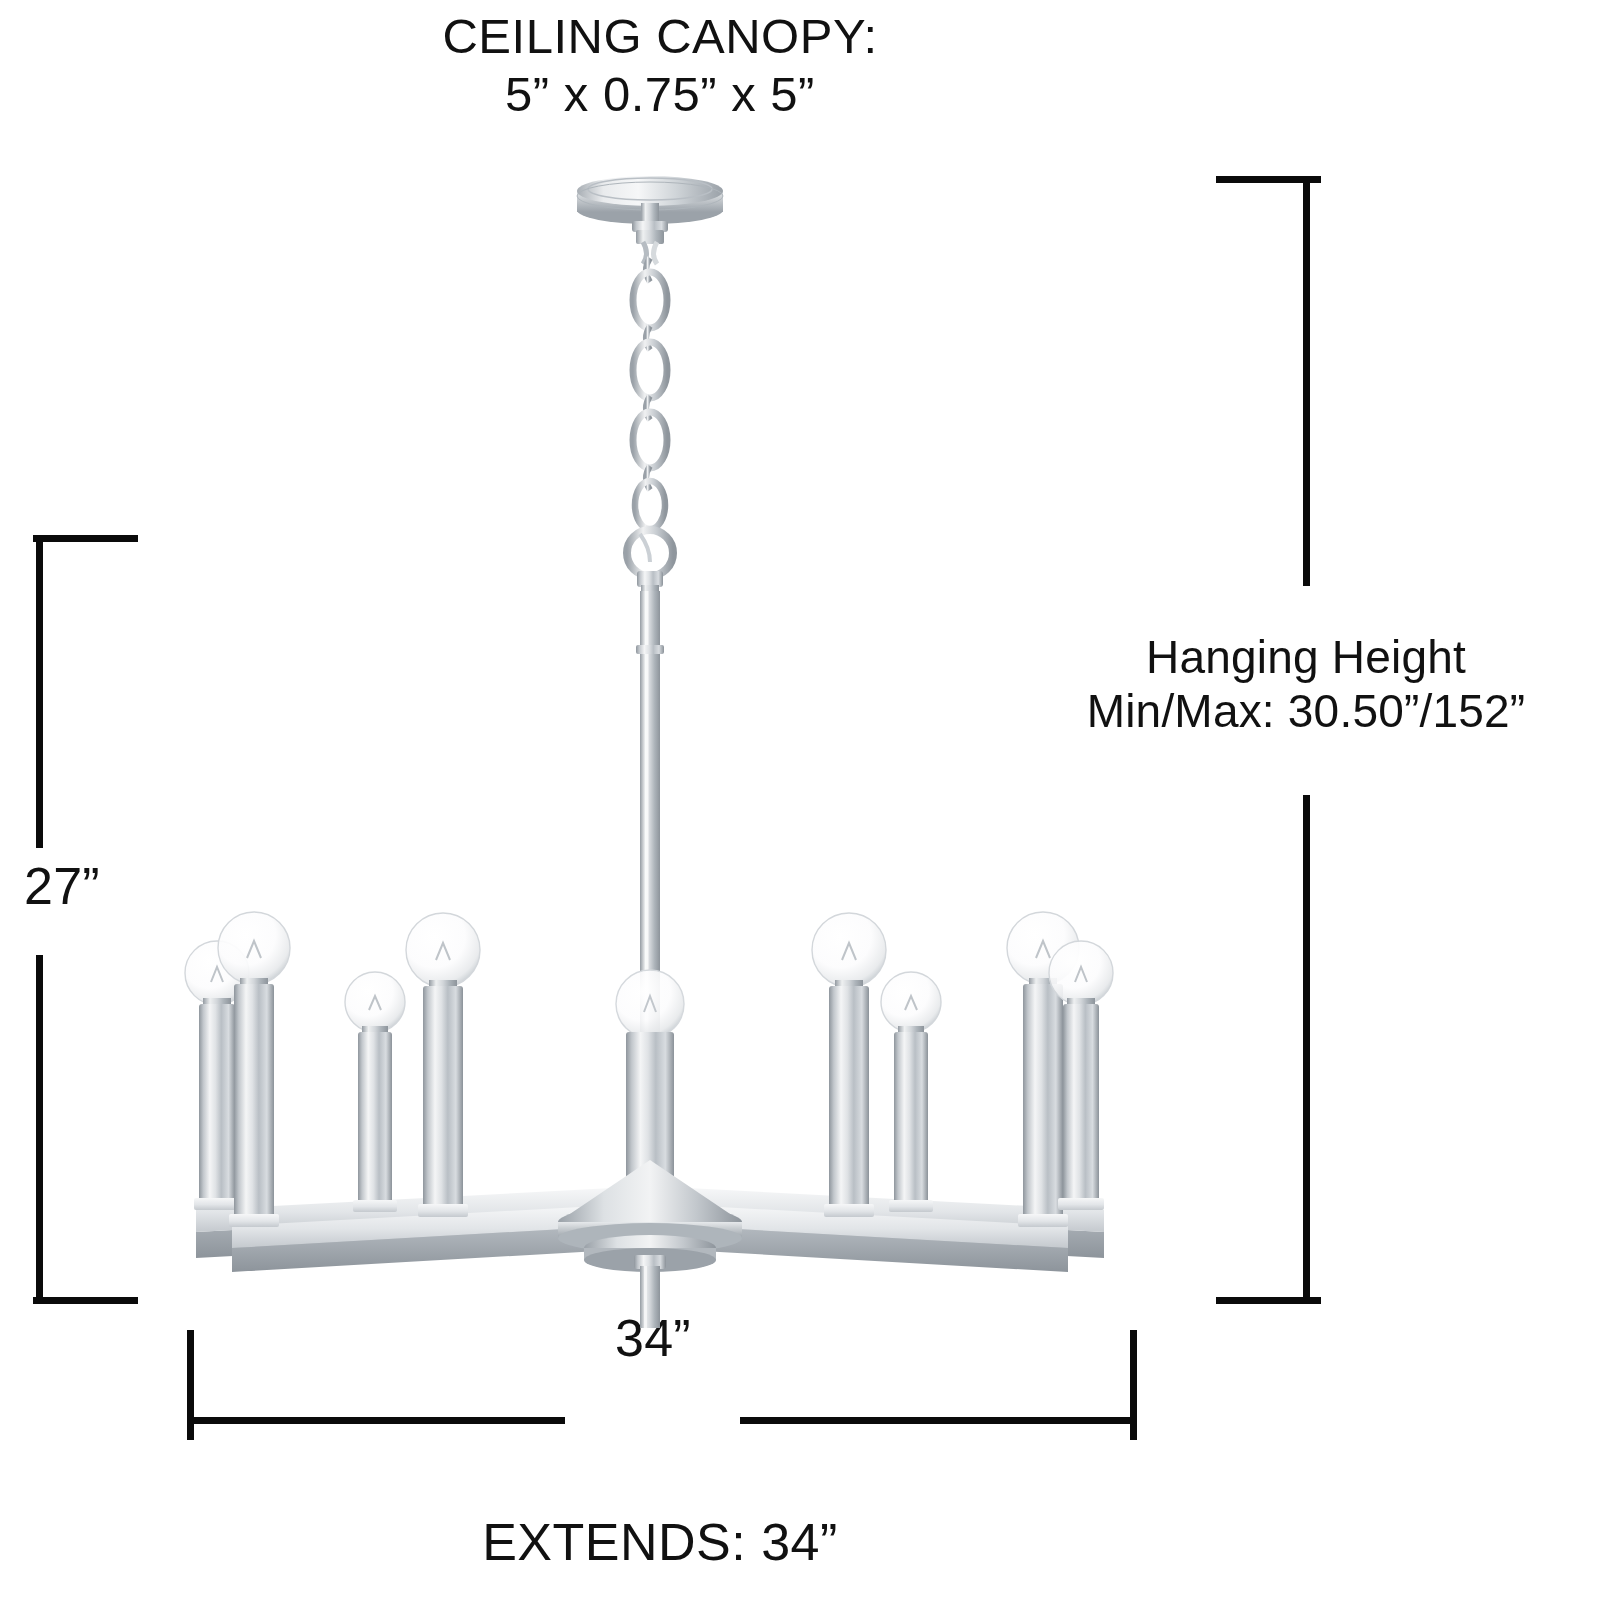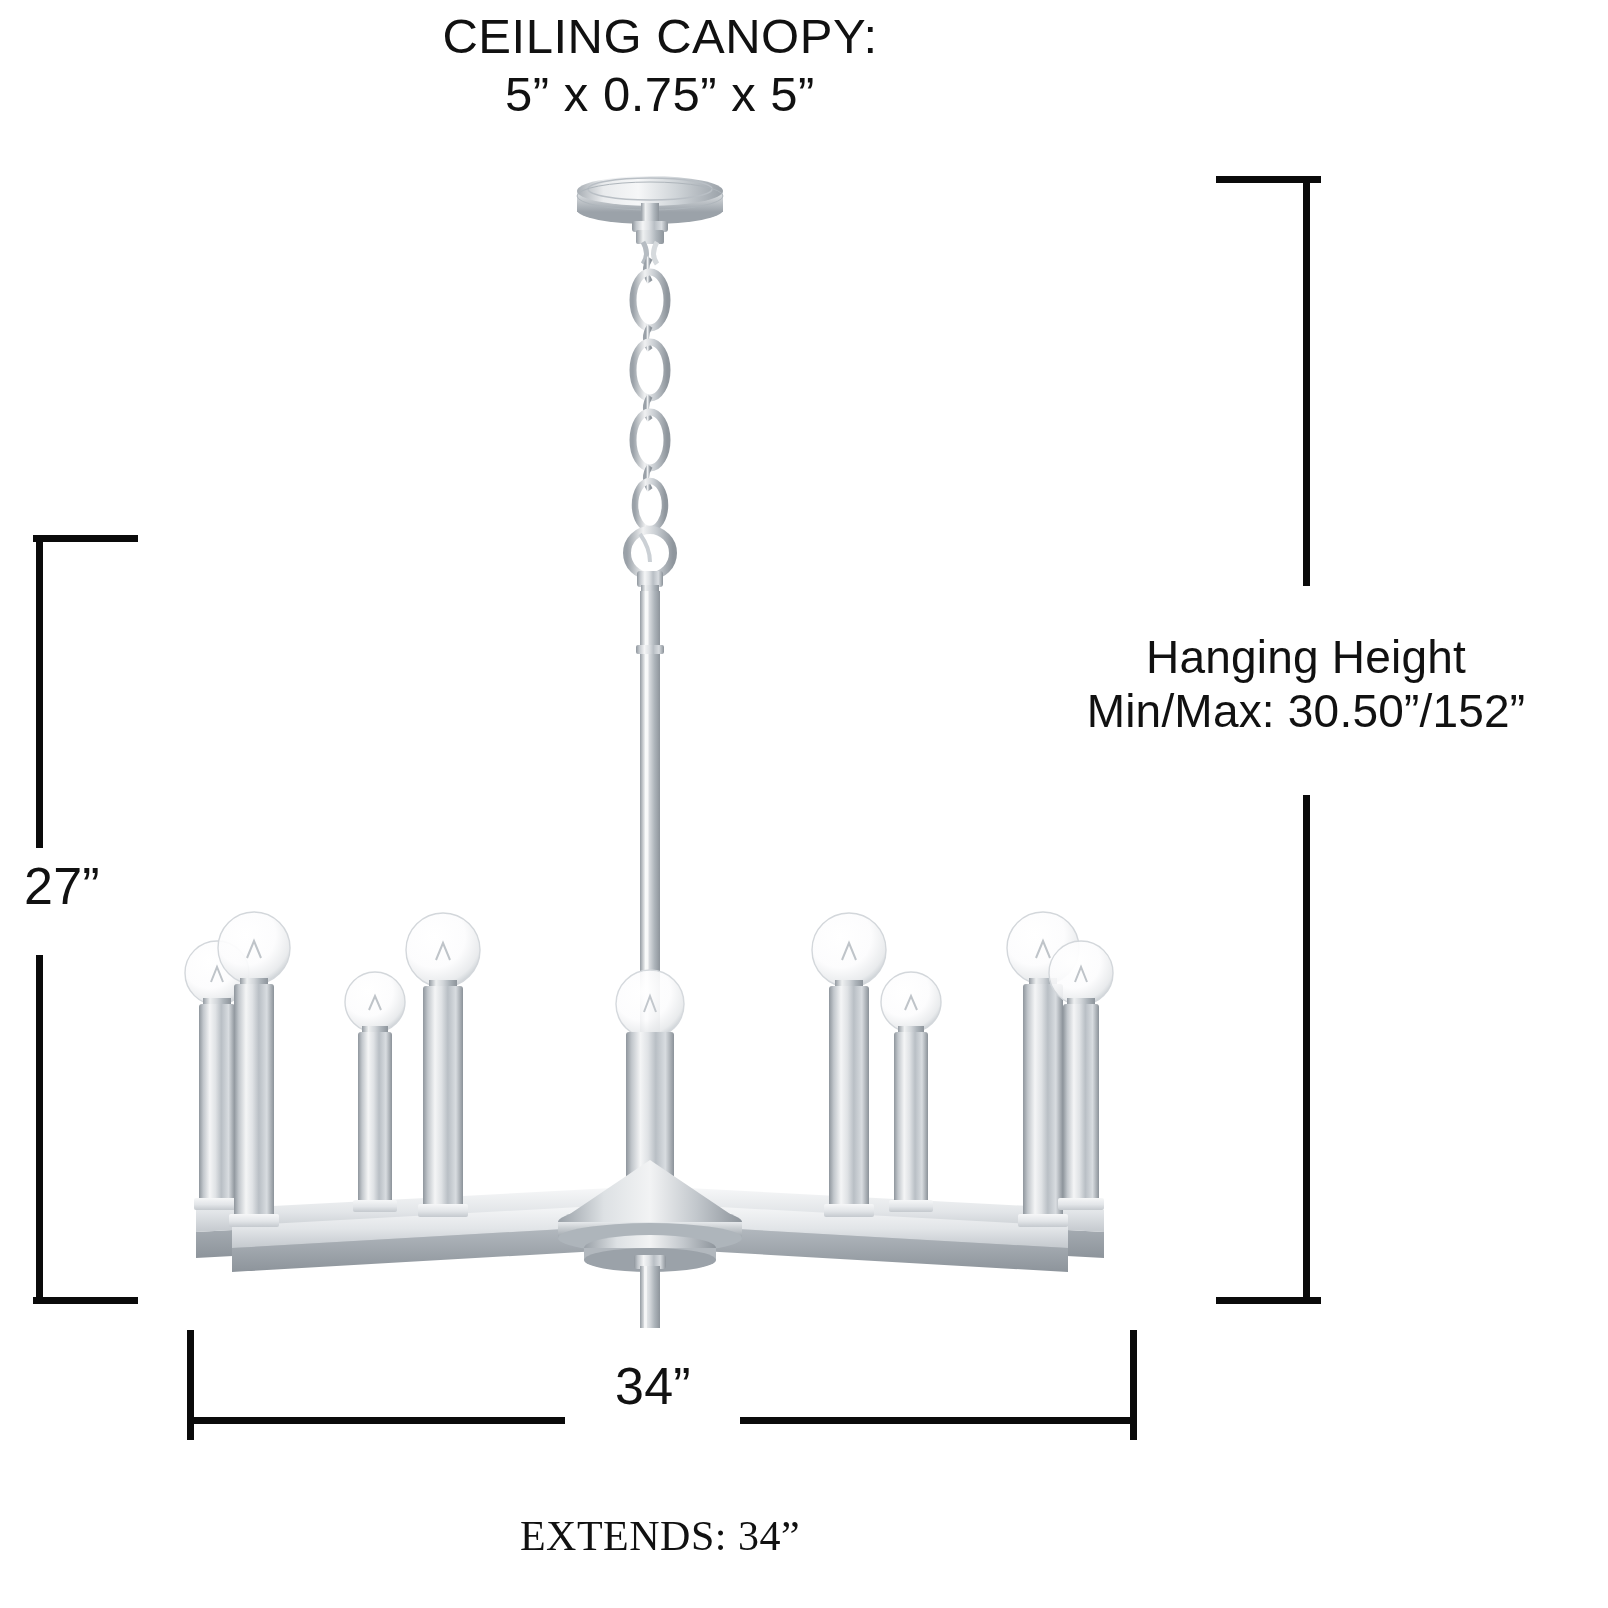--- a/index.html
+++ b/index.html
@@ -40,36 +40,35 @@
     left: 1000px;
     top: 630px;
     width: 612px;
     font-size: 46px;
     text-align: center;
   }
   #extends-label {
     left: 270px;
     top: 1512px;
     width: 780px;
-    font-size: 42px;
+    font-size: 52px;
     letter-spacing: 0.5px;
-    font-family: Liberation Serif, serif;
   }
   #height-value {
     position: absolute;
     left: 2px;
     top: 856px;
     width: 120px;
     text-align: center;
     font-size: 52px;
   }
   #width-value {
     position: absolute;
     left: 573px;
-    top: 1356px;
+    top: 1308px;
     width: 160px;
     text-align: center;
     font-size: 52px;
   }
 
   
   .dim-h {
     position: absolute;
     height: 7px;
     background: #0a0a0a;

